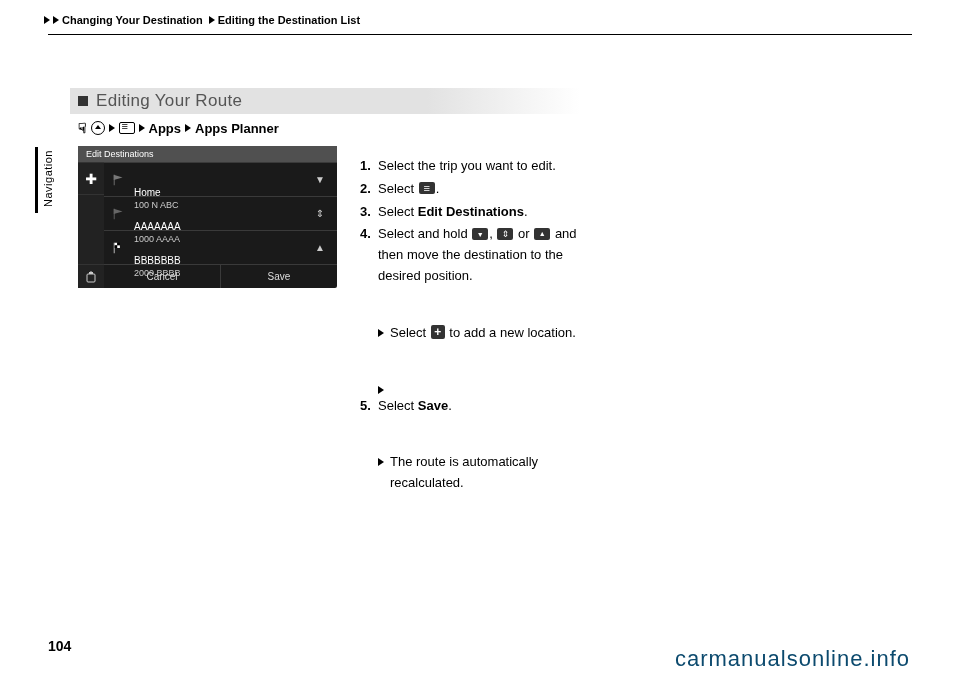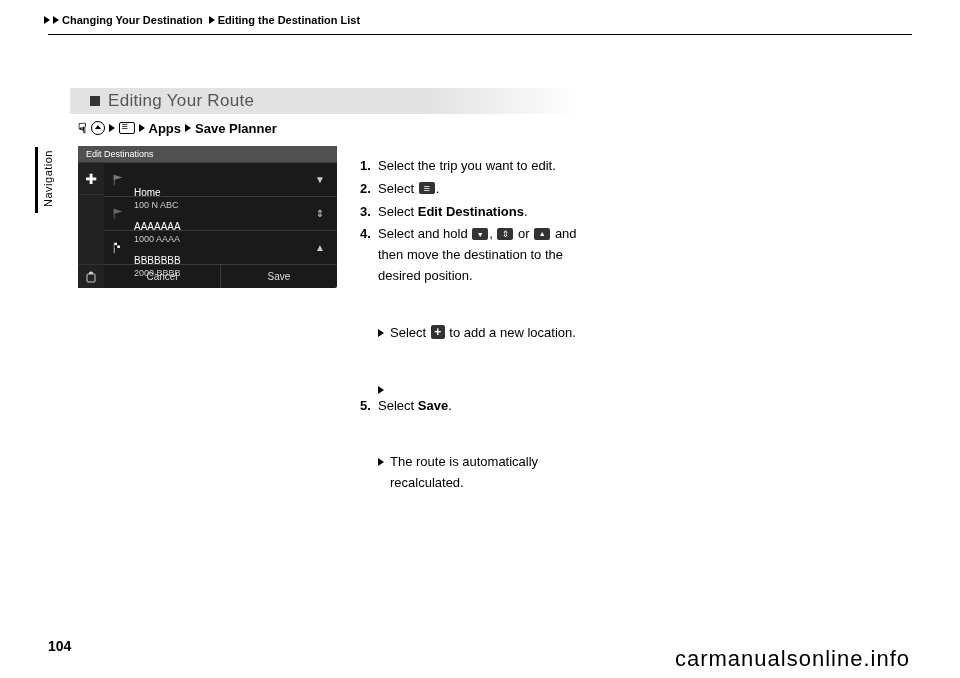--- a/index.html
+++ b/index.html
@@ -56,21 +56,21 @@
       background: #000;
     }
     .section-title-wrap {
       position: absolute;
       top: 88px;
       left: 70px;
       width: 510px;
       display: flex;
       align-items: center;
       background: linear-gradient(to right, #e2e2e2 70%, #fff 100%);
-      padding: 3px 20px;
+      padding: 3px 8px;
     }
     .sq-bullet {
       display: inline-block;
       width: 10px; height: 10px;
       background: #333;
       margin-right: 8px;
     }
     .section-title {
       font-size: 17px;
       color: #555;
@@ -288,21 +288,21 @@
       bottom: 24px;
       left: 48px;
       font-size: 14px;
       font-weight: bold;
     }
     .watermark {
       position: absolute;
       bottom: 6px;
       right: 50px;
       font-size: 22px;
-      color: #000000;
+      color: #0c4a6e;
       letter-spacing: 1px;
       font-weight: 300;
     }
     .flag-svg { width: 14px; height: 14px; }
   </style>
 </head>
 <body>
 
 <div class="breadcrumb">
   <span class="bc-chevron"></span>
@@ -322,21 +322,21 @@
 </div>
 
 <div class="nav-path">
   <span class="glyph finger-icon">☟</span>
   <span class="glyph home-icon"></span>
   <span class="chev"></span>
   <span class="glyph route-icon"></span>
   <span class="chev"></span>
   <span>Apps</span>
   <span class="chev"></span>
-  <span>Save Planner</span>
+  <span>Apps Planner</span>
 </div>
 
 <div class="screen-mock">
   <div class="screen-header">Edit Destinations</div>
   <div class="screen-body">
     <div class="screen-sidebar">
       <div class="side-btn">✚</div>
       <div class="side-btn" style="flex:2.2"></div>
     </div>
     <div class="screen-list">

